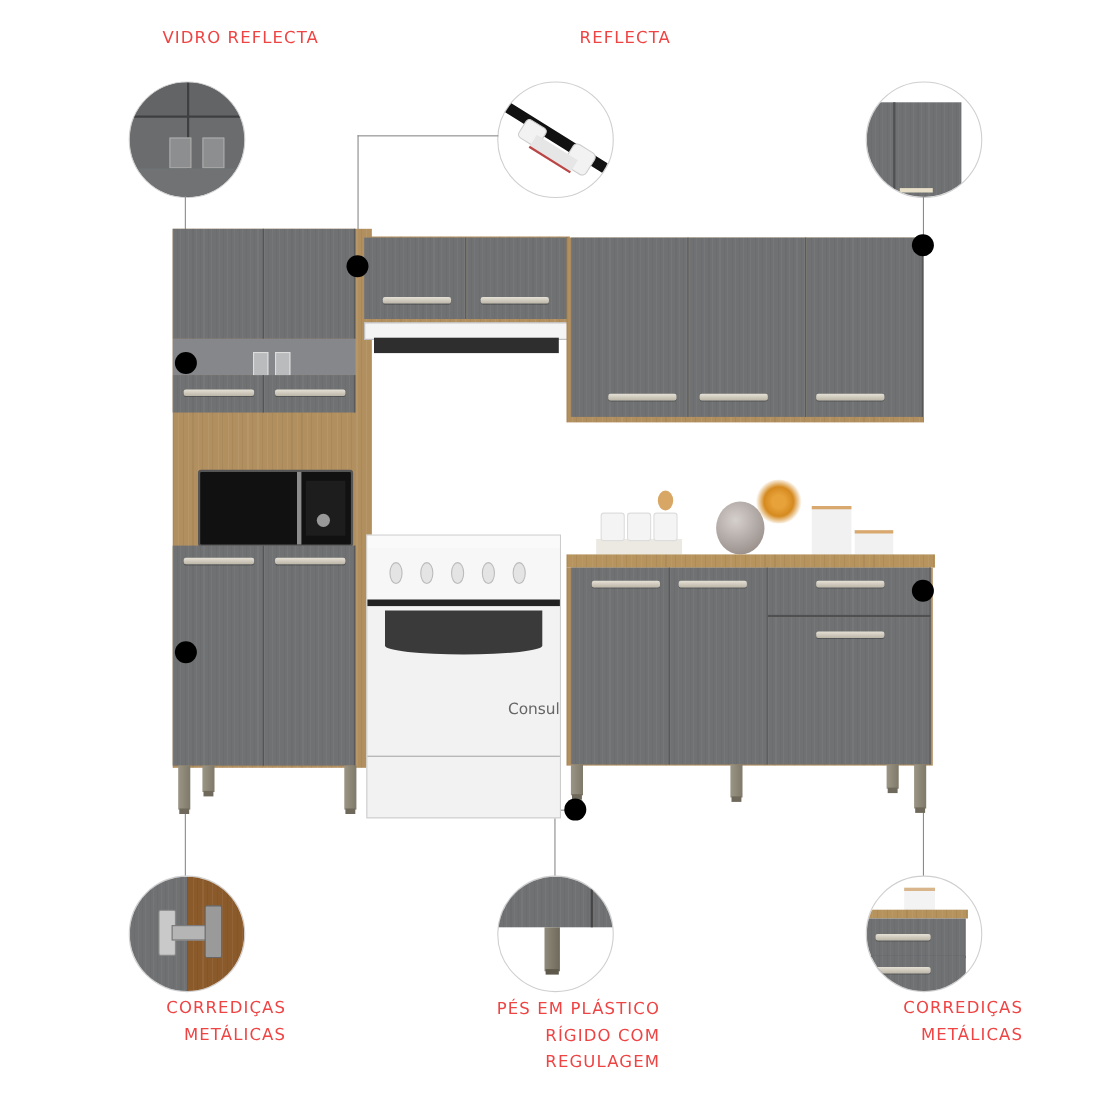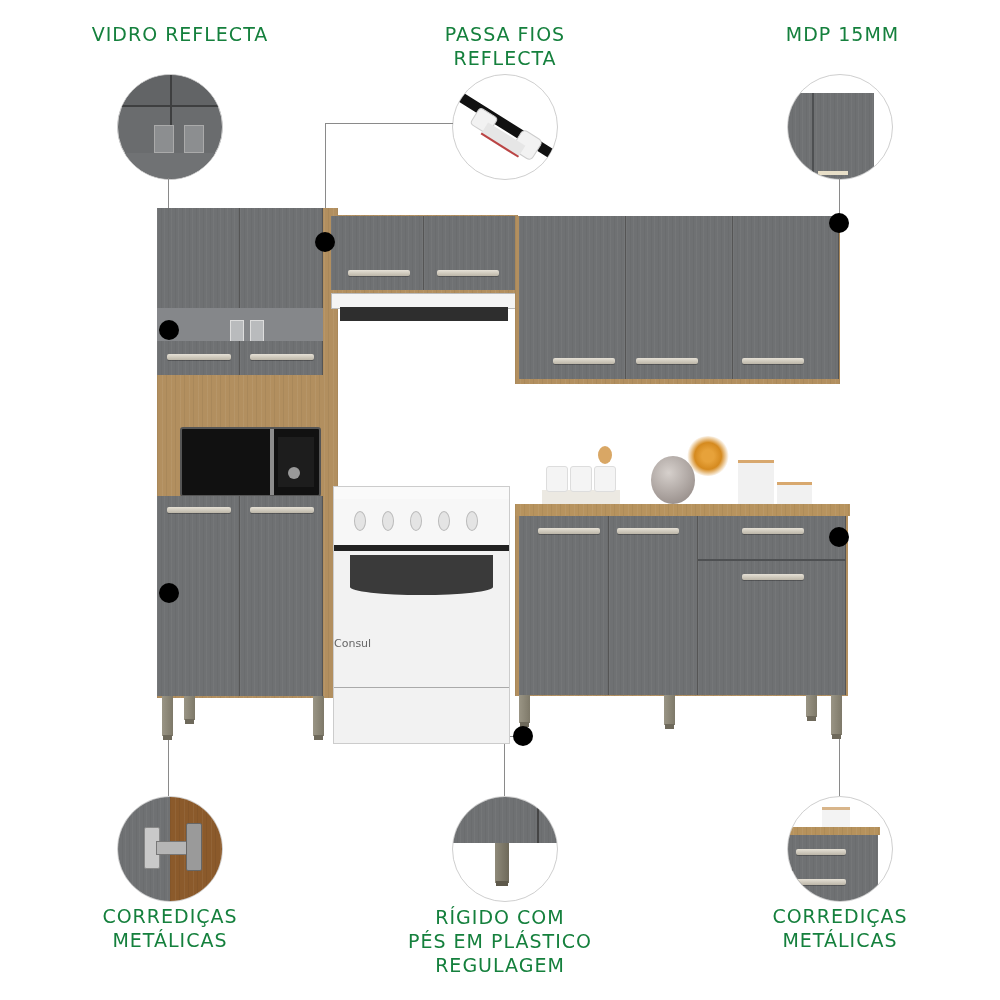--- a/index.html
+++ b/index.html
@@ -1,49 +1,47 @@
 <!DOCTYPE html>
 <html><head>
 <meta charset="utf-8">
 <style>
   html,body{margin:0;padding:0;background:#fff;}
   body{width:1000px;height:1000px;position:relative;overflow:hidden;font-family:"DejaVu Sans",sans-serif;}
   .abs{position:absolute;}
-  .label{position:absolute;text-align:center;color:#15803d;font-family:"DejaVu Sans",sans-serif;font-size:19px;letter-spacing:1px;line-height:24px;font-weight:400;}
+  .label{position:absolute;text-align:right;color:#ef4444;font-family:"DejaVu Sans",sans-serif;font-size:15px;letter-spacing:1px;line-height:24px;font-weight:400;}
   .circle{position:absolute;border-radius:50%;overflow:hidden;border:1px solid #cfcfcf;background:#fff;}
   .dot{position:absolute;width:20px;height:20px;border-radius:50%;background:#000;}
   .vline{position:absolute;width:1px;background:#8a8a8a;}
   .hline{position:absolute;height:1px;background:#8a8a8a;}
   .gray{background:#6f7173;background-image:repeating-linear-gradient(90deg,rgba(255,255,255,0.04) 0 1px,transparent 1px 4px,rgba(0,0,0,0.04) 4px 5px,transparent 5px 7px);}
   .door{position:absolute;box-sizing:border-box;border-right:1px solid #555;}
   .wood{background:#b28f5f;background-image:repeating-linear-gradient(90deg,rgba(0,0,0,0.05) 0 1px,transparent 1px 5px,rgba(255,255,255,0.06) 5px 6px,transparent 6px 9px);}
   .handle{position:absolute;height:6px;background:linear-gradient(#e6e1d6,#bcb6a8);border-radius:2px;box-shadow:0 1px 0 rgba(0,0,0,0.25);}
   .leg{position:absolute;width:11px;background:linear-gradient(90deg,#9a9585,#7e7969);}
   .leg::after{content:"";position:absolute;left:1px;right:1px;bottom:-4px;height:5px;background:#6e695b;}
 </style>
 </head>
 <body>
 
 <div class="label" style="left:70px;top:22px;width:220px;">
   <div>VIDRO REFLECTA</div>
 </div>
 <div class="label" style="left:400px;top:22px;width:210px;">
-  <div>PASSA FIOS</div>
   <div>REFLECTA</div>
 </div>
 <div class="label" style="left:735px;top:22px;width:215px;">
-  <div>MDP 15MM</div>
 </div>
 <div class="label" style="left:80px;top:904px;width:180px;">
   <div>CORREDIÇAS</div>
   <div>METÁLICAS</div>
 </div>
 <div class="label" style="left:400px;top:905px;width:200px;">
+  <div>PÉS EM PLÁSTICO</div>
   <div>RÍGIDO COM</div>
-  <div>PÉS EM PLÁSTICO</div>
   <div>REGULAGEM</div>
 </div>
 <div class="label" style="left:750px;top:904px;width:180px;">
   <div>CORREDIÇAS</div>
   <div>METÁLICAS</div>
 </div>
 
 <div class="circle" style="left:117px;top:74px;width:104px;height:104px;background:#6a6c6e;">
   <div class="abs" style="left:0;top:0;width:104px;height:30px;background:#626466;border-bottom:2px solid #3e3f40;"></div>
   <div class="abs" style="left:52px;top:0;width:2px;height:104px;background:#3e3f40;"></div>
@@ -132,21 +130,21 @@
 
 <div class="abs" style="left:333px;top:486px;width:175px;height:256px;background:#f2f2f2;border:1px solid #ccc;">
   <div class="abs" style="left:0;top:0;width:175px;height:12px;background:#fafafa;border-bottom:1px solid #d6d6d6;"></div>
   <div class="abs" style="left:0;top:12px;width:175px;height:46px;background:#f7f7f7;border-bottom:6px solid #222;"></div>
   <div class="abs" style="left:20px;top:24px;width:10px;height:18px;border-radius:50%;background:#e4e4e4;border:1px solid #bbb;"></div>
   <div class="abs" style="left:48px;top:24px;width:10px;height:18px;border-radius:50%;background:#e4e4e4;border:1px solid #bbb;"></div>
   <div class="abs" style="left:76px;top:24px;width:10px;height:18px;border-radius:50%;background:#e4e4e4;border:1px solid #bbb;"></div>
   <div class="abs" style="left:104px;top:24px;width:10px;height:18px;border-radius:50%;background:#e4e4e4;border:1px solid #bbb;"></div>
   <div class="abs" style="left:132px;top:24px;width:10px;height:18px;border-radius:50%;background:#e4e4e4;border:1px solid #bbb;"></div>
   <div class="abs" style="left:16px;top:68px;width:143px;height:40px;background:#3a3a3a;border-radius:0 0 50% 50% / 0 0 20% 20%;"></div>
-  <div class="abs" style="left:0;top:150px;width:175px;text-align:left;font-size:11px;color:#666;font-family:'DejaVu Sans',sans-serif;">Consul</div>
+  <div class="abs" style="left:0;top:150px;width:175px;text-align:right;font-size:14px;color:#666;font-family:'DejaVu Sans',sans-serif;">Consul</div>
   <div class="abs" style="left:0;top:200px;width:175px;height:1px;background:#aaa;"></div>
 </div>
 
 <div class="abs wood" style="left:515px;top:216px;width:325px;height:168px;"></div>
 <div class="door gray" style="left:519px;top:216px;width:107px;height:163px;"></div>
 <div class="door gray" style="left:626px;top:216px;width:107px;height:163px;"></div>
 <div class="door gray" style="left:733px;top:216px;width:106px;height:163px;"></div>
 <div class="handle" style="left:553px;top:358px;width:62px;"></div>
 <div class="handle" style="left:636px;top:358px;width:62px;"></div>
 <div class="handle" style="left:742px;top:358px;width:62px;"></div>

